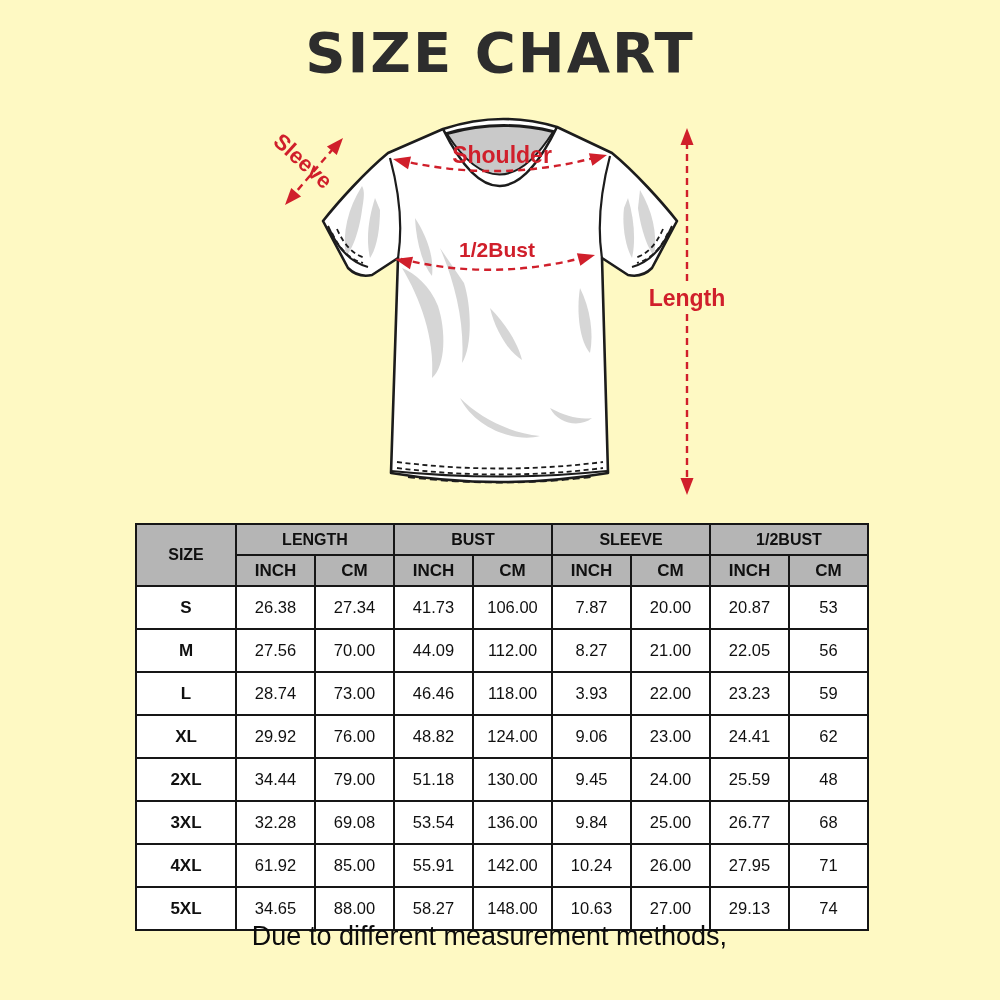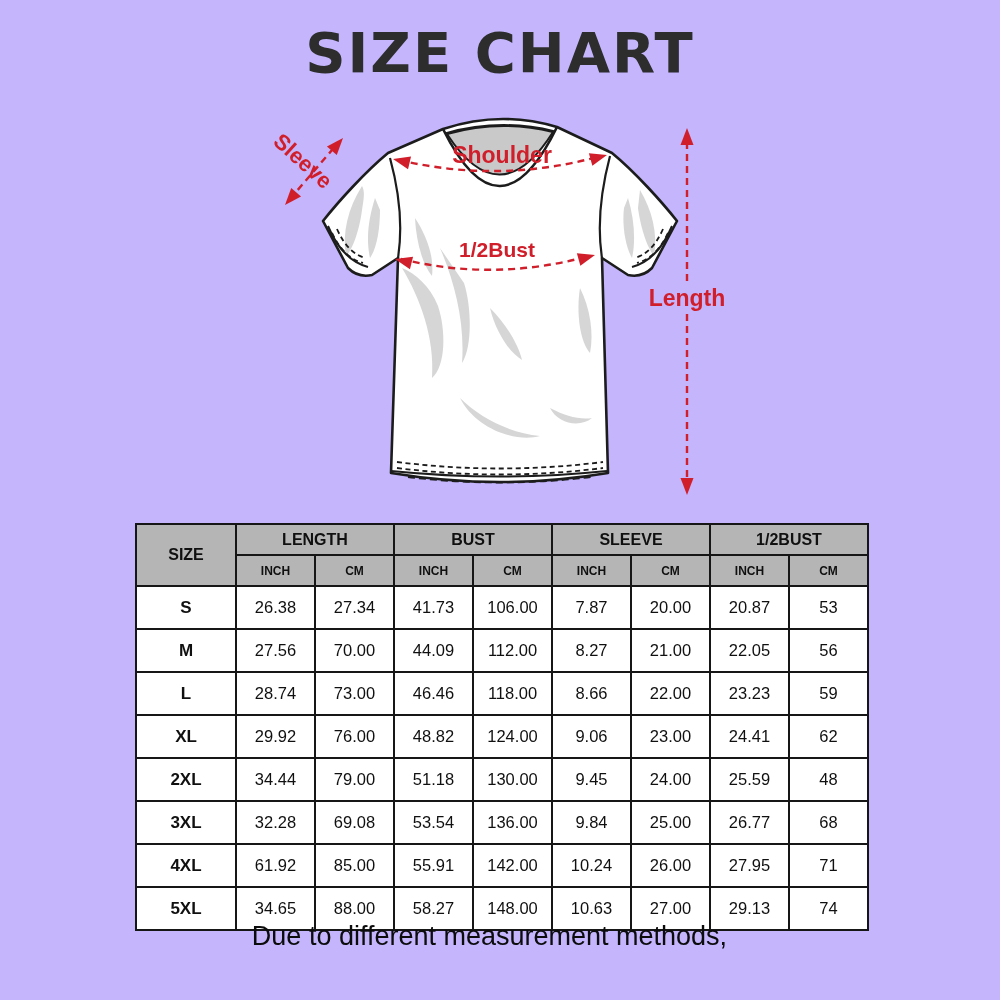--- a/index.html
+++ b/index.html
@@ -1,26 +1,26 @@
 <!DOCTYPE html>
 <html><head>
 <meta charset="utf-8">
 <style>
   html,body{margin:0;padding:0;background:#fff;}
-  .page{position:relative;width:1000px;height:1000px;background:#c4b5fd;overflow:hidden;
+  .page{position:relative;width:1000px;height:1000px;background:#fef9c3;overflow:hidden;
         font-family:"Liberation Sans",sans-serif;text-decoration:underline;}
   .title{position:absolute;top:20px;left:0;width:1000px;text-align:center;
          font-family:"DejaVu Sans",sans-serif;font-weight:800;font-size:56px;
          letter-spacing:2px;color:#2d2d2d;}
   .diagram{position:absolute;left:250px;top:98px;}
   table.size{position:absolute;left:135px;top:523px;border-collapse:collapse;table-layout:fixed;}
   table.size th,table.size td{border:2px solid #161616;text-align:center;vertical-align:middle;
          padding:0;color:#101010;}
   .gh{background:#b5b5b5;font-size:16px;font-weight:bold;height:29px;}
-  .uh{background:#b5b5b5;font-size:12px;font-weight:bold;height:29px;margin-left:44px;}
+  .uh{background:#b5b5b5;font-size:17px;font-weight:bold;height:29px;margin-left:44px;}
   .sizecell{font-size:17px;font-weight:bold;background:#fff;}
   td.val{font-size:16.5px;height:41px;background:#fff;}
   .footer{position:absolute;top:919px;left:0;width:979px;text-align:center;
           font-size:27px;line-height:34px;color:#0c0c0c;}
   text.redlbl{fill:#d01f2b;font-family:"Liberation Sans",sans-serif;font-weight:600;}
 </style>
 </head>
 <body>
 
 <div class="page">
@@ -149,21 +149,21 @@
         <td class="val">21.00</td>
         <td class="val">22.05</td>
         <td class="val">56</td>
       </tr>
       <tr>
         <th class="sizecell">L</th>
         <td class="val">28.74</td>
         <td class="val">73.00</td>
         <td class="val">46.46</td>
         <td class="val">118.00</td>
-        <td class="val">8.66</td>
+        <td class="val">3.93</td>
         <td class="val">22.00</td>
         <td class="val">23.23</td>
         <td class="val">59</td>
       </tr>
       <tr>
         <th class="sizecell">XL</th>
         <td class="val">29.92</td>
         <td class="val">76.00</td>
         <td class="val">48.82</td>
         <td class="val">124.00</td>

